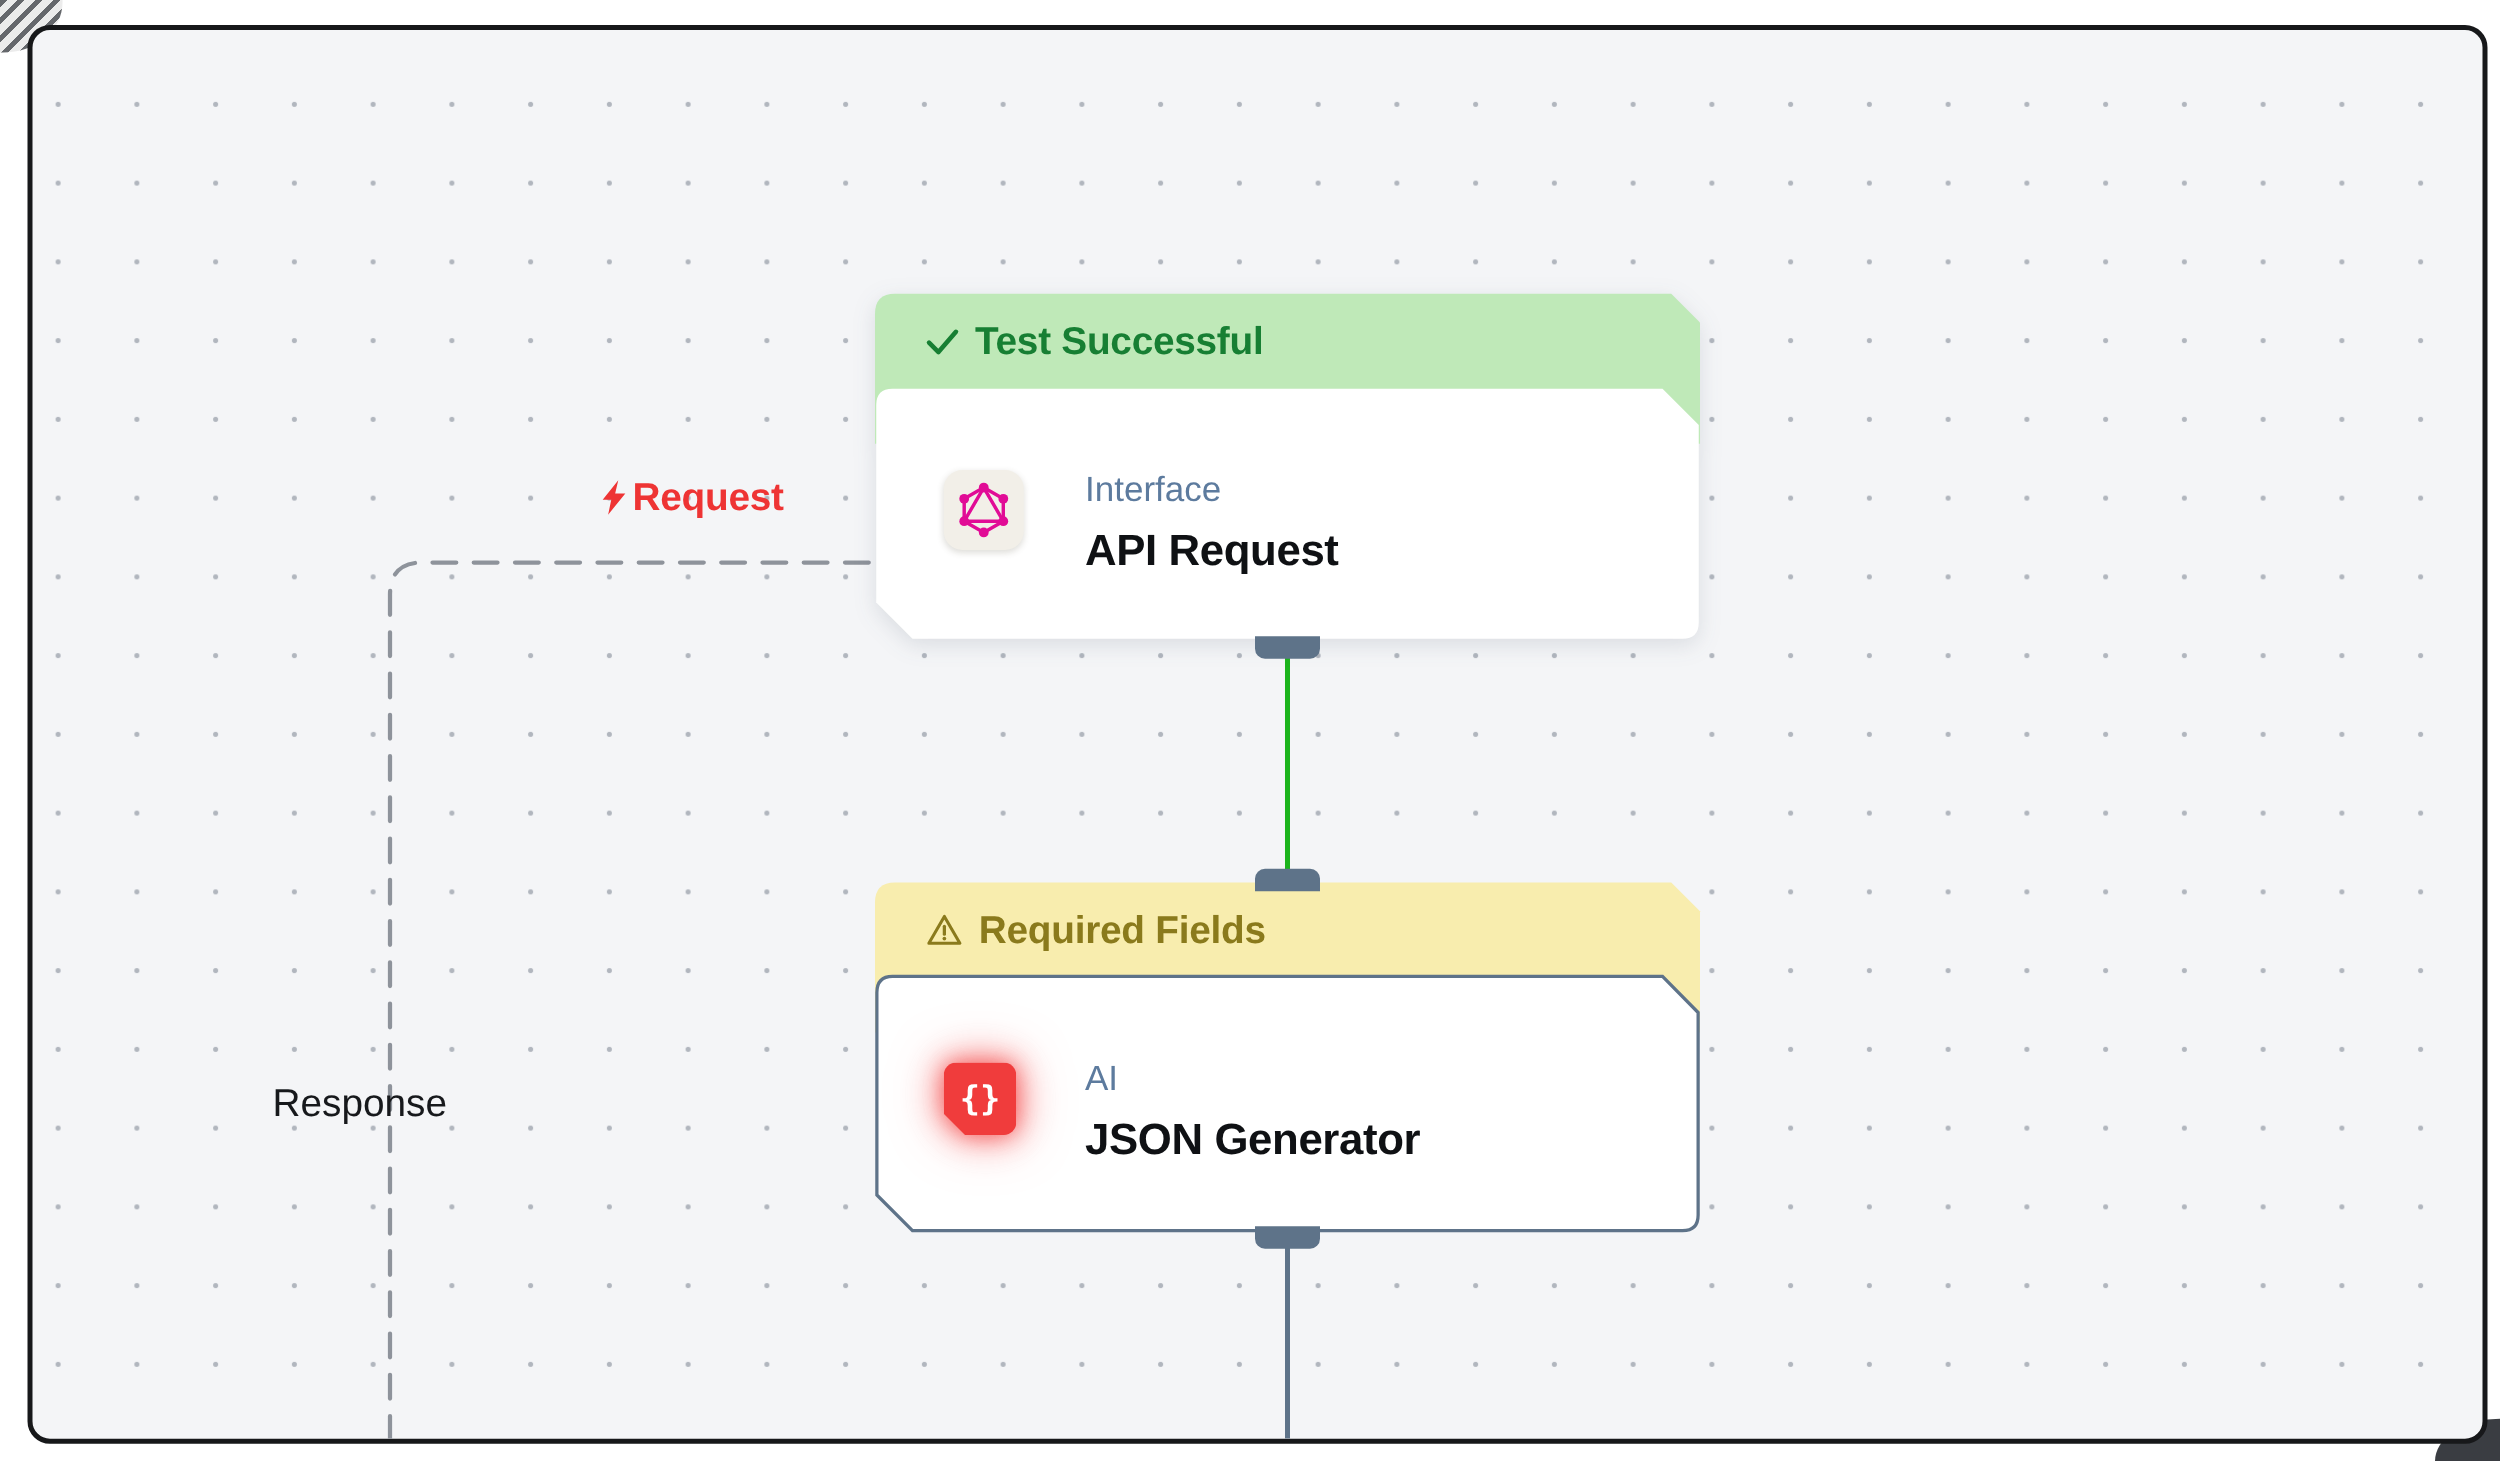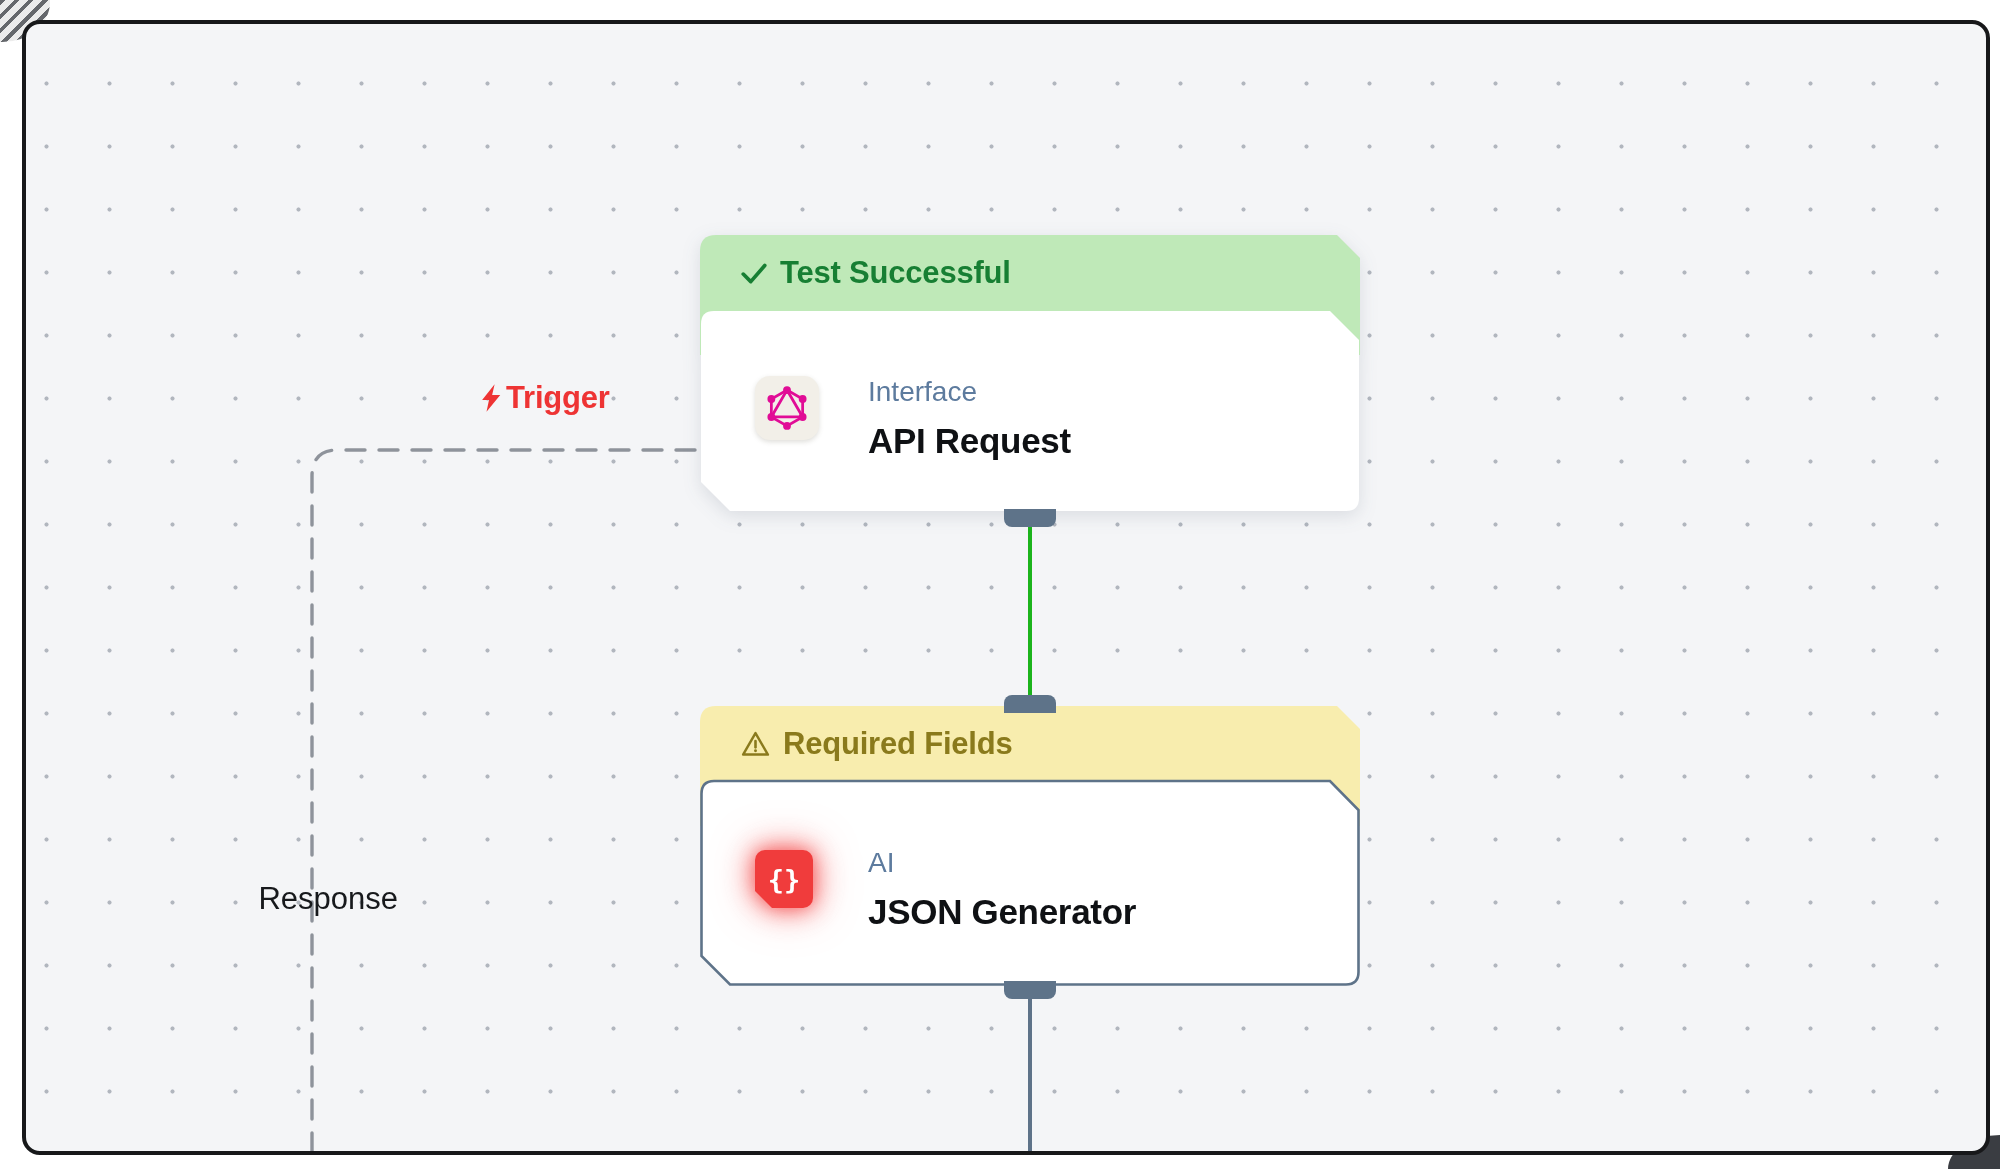--- a/index.html
+++ b/index.html
@@ -47,21 +47,21 @@
 
   
   .edge-label { position: absolute; font-size: 31px; line-height: 36px; }
   .edge-label.trigger {
     left: 452px; top: 356px;
     display: flex; align-items: center; gap: 1px;
     color: #ee3434; font-weight: 700; letter-spacing: -0.2px;
   }
   .edge-label.response {
     left: 192px; top: 841px; width: 180px;
-    text-align: right; color: #17191c; font-weight: 400; margin-top: 16px;
+    text-align: left; color: #17191c; font-weight: 400;
   }
 
   
   .node { position: absolute; width: 660px; }
   .node.n1 { left: 674px; top: 211px; height: 276px; }
   .node.n2 { left: 674px; top: 682px; height: 280px; }
   .node-bg { position: absolute; left: 0; top: 0; overflow: visible; }
   .node.n1 .node-bg { filter: drop-shadow(0 5px 9px rgba(45,60,85,0.13)); }
 
   .banner-content {
@@ -124,21 +124,21 @@
       <svg class="edges" viewBox="0 0 1960 1127">
         <path d="M 669 426 L 312 426 Q 286 426 286 452 L 286 1127" fill="none" stroke="#8e939b" stroke-width="3.4" stroke-dasharray="19 14" stroke-linecap="round"></path>
         <line x1="1004" y1="488" x2="1004" y2="676" stroke="#1cb41c" stroke-width="4"></line>
         <line x1="1004" y1="958" x2="1004" y2="1127" stroke="#5e7389" stroke-width="4"></line>
       </svg>
 
       <div class="edge-label trigger">
         <svg width="27" height="30" viewBox="0 0 20 24">
           <path d="M12.5 1 L2.5 13.5 H8 L6 23 L17 9.5 H10.5 Z" fill="#ee3434"></path>
         </svg>
-        <span>Trigger</span>
+        <span>Request</span>
       </div>
 
       <div class="edge-label response">Response</div>
 
       <div class="node n2">
         <svg class="node-bg" width="660" height="281" viewBox="0 0 660 281">
           <path d="M 0 120 L 0 16 Q 0 0 16 0 L 637 0 L 660 23 L 660 120 Z" fill="#f8edae"></path>
           <path d="M 14 75 L 630 75 L 658.5 104 L 658.5 266 Q 658.5 278.5 646 278.5 L 30 278.5 L 1.5 250 L 1.5 88 Q 1.5 75 14 75 Z" fill="#ffffff" stroke="#5e7389" stroke-width="2.6"></path>
         </svg>
 

